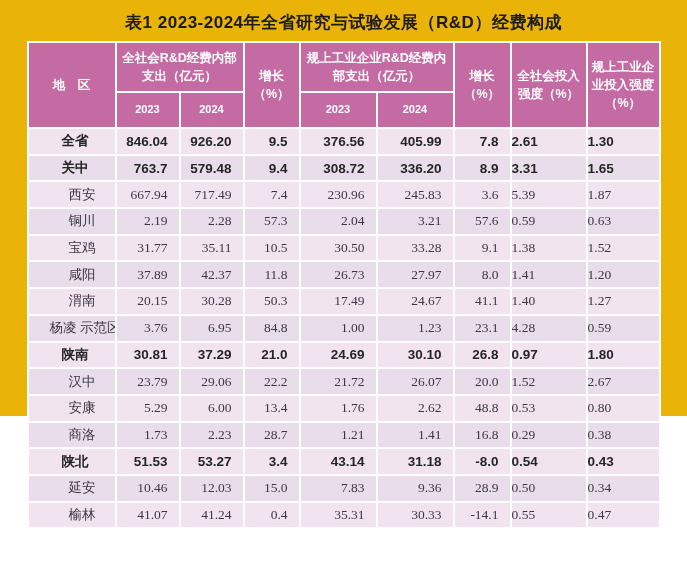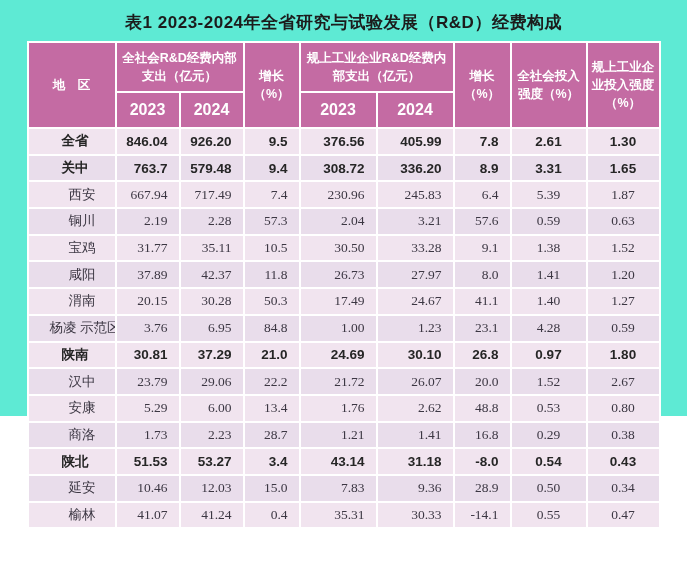--- a/index.html
+++ b/index.html
@@ -9,21 +9,21 @@
   }
   body {
     width: 687px;
     height: 574px;
     overflow: hidden;
     font-family: "Liberation Sans", sans-serif;
   }
   .page {
     width: 687px;
     height: 416px;
-    background: #5eead4;
+    background: #eab308;
   }
   .title {
     padding-top: 11px;
     text-align: center;
     font-size: 17px;
     font-weight: 700;
     color: #1c1c1c;
     letter-spacing: 0.5px;
   }
   table.rnd {
@@ -39,21 +39,21 @@
   thead th {
     background: var(--header-bg, #c46ba3);
     color: #ffffff;
     font-weight: 700;
     font-size: 12.5px;
     line-height: 1.45;
     padding: 2px 3px;
     text-align: center;
   }
   thead tr.h-top th { height: 44px; }
-  thead tr.h-sub th { height: 30px; font-size: 16px; }
+  thead tr.h-sub th { height: 30px; font-size: 11px; }
   tbody td {
     height: 24.7px;
     font-size: 13.5px;
     padding: 0;
     white-space: nowrap;
   }
   tbody tr.r-even td { background: var(--row-light, #f1e4ef); }
   tbody tr.r-odd  td { background: var(--row-dark, #e9ddeb); }
   tbody tr.sub-row td {
     font-family: "Liberation Serif", serif;
@@ -70,21 +70,20 @@
     padding-left: 7px;
   }
   td.region.indent {
     padding-left: 21px;
   }
   td.num {
     text-align: right;
     padding-right: 11px;
   }
   td.ctr {
-    text-align: center;
     padding-right: 0;
   }
 </style>
 </head>
 <body>
 
 <div class="page">
   <div class="title">表1 2023-2024年全省研究与试验发展（R&amp;D）经费构成</div>
 
   <table class="rnd">
@@ -139,21 +138,21 @@
           <td class="ctr">3.31</td>
           <td class="ctr">1.65</td>
         </tr>
         <tr class="sub-row r-even">
           <td class="region indent">西安</td>
           <td class="num">667.94</td>
           <td class="num">717.49</td>
           <td class="num">7.4</td>
           <td class="num">230.96</td>
           <td class="num">245.83</td>
-          <td class="num">6.4</td>
+          <td class="num">3.6</td>
           <td class="ctr">5.39</td>
           <td class="ctr">1.87</td>
         </tr>
         <tr class="sub-row r-odd">
           <td class="region indent">铜川</td>
           <td class="num">2.19</td>
           <td class="num">2.28</td>
           <td class="num">57.3</td>
           <td class="num">2.04</td>
           <td class="num">3.21</td>

